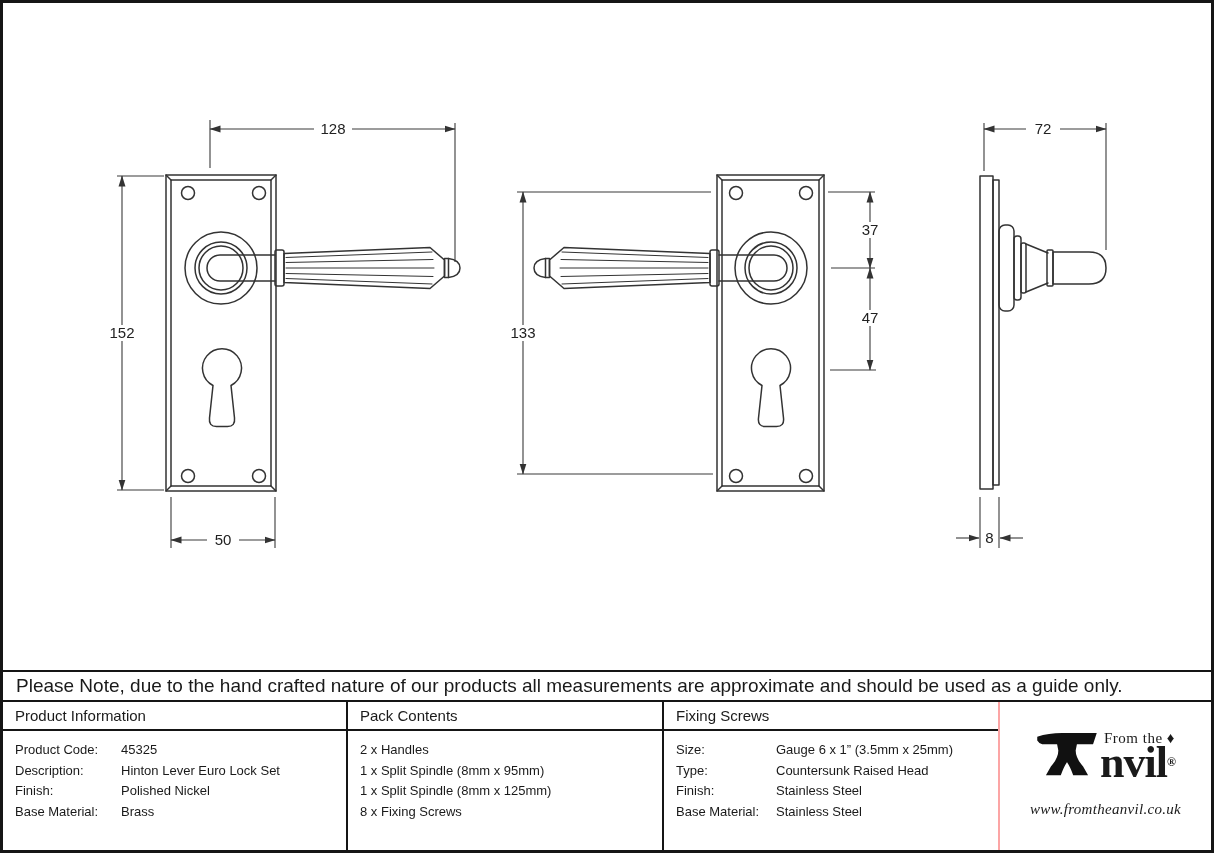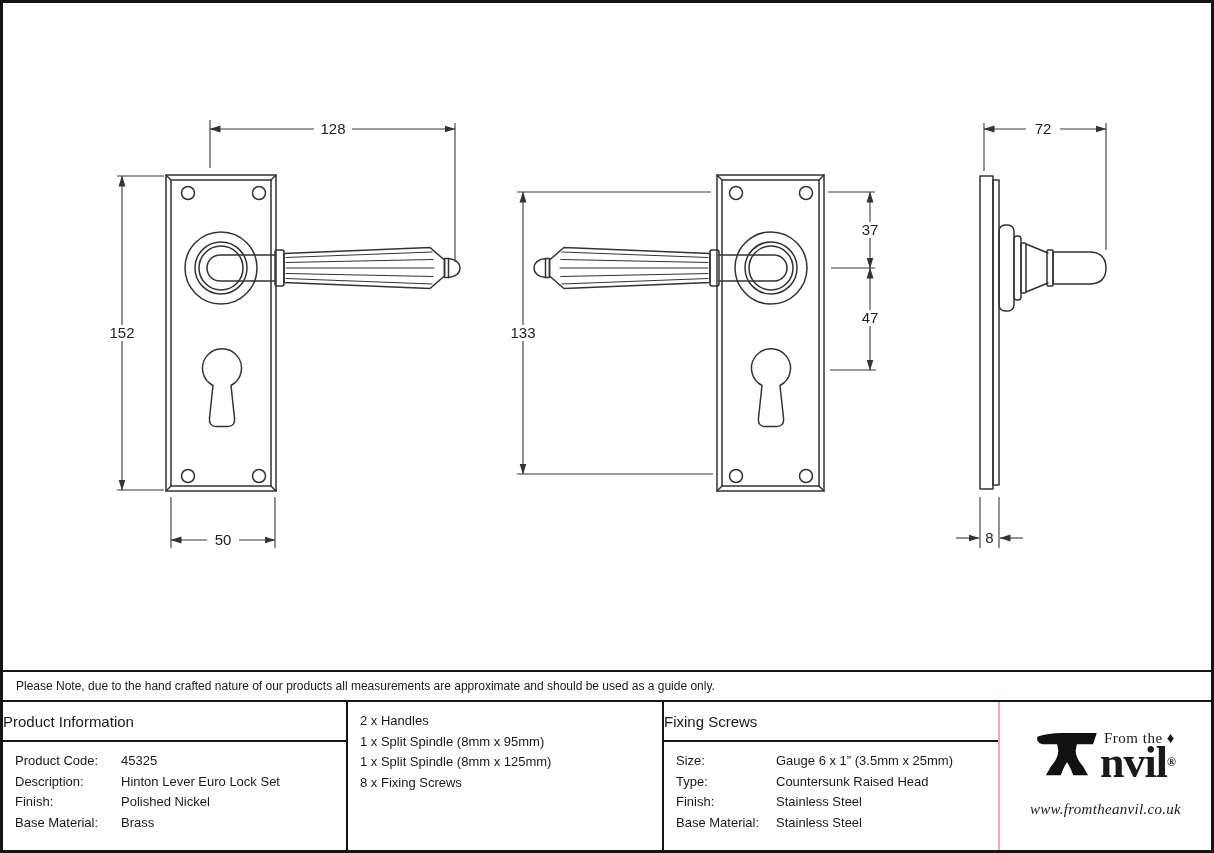--- a/index.html
+++ b/index.html
@@ -1,29 +1,29 @@
 <!DOCTYPE html>
 <html><head>
 <meta charset="utf-8">
 <style>
   html,body{margin:0;padding:0;background:#fff;}
   body{width:1214px;height:853px;position:relative;font-family:"Liberation Sans",sans-serif;color:#1a1a1a;overflow:hidden;}
   .page-border{position:absolute;inset:0;border:3px solid #151515;pointer-events:none;z-index:10;}
   .drawing-area{position:absolute;left:3px;top:0;width:1214px;height:670px;}
   .note-bar{position:absolute;left:3px;right:3px;top:670px;height:32px;box-sizing:border-box;
     border-top:2px solid #151515;border-bottom:2px solid #151515;display:flex;align-items:center;
-    padding-left:13px;font-size:12px;background:#fff;}
+    padding-left:13px;font-size:19px;background:#fff;}
   .info-table{position:absolute;left:3px;right:3px;top:702px;bottom:3px;display:flex;background:#fff;}
   .col{box-sizing:border-box;height:100%;}
   .col-1{width:345px;border-right:2px solid #151515;}
   .col-2{width:316px;border-right:2px solid #151515;}
   .col-3{width:336px;border-right:2px solid #fca5a5;}
   .col-4{flex:1;display:flex;align-items:center;justify-content:center;}
-  .col-hdr{height:40px;box-sizing:border-box;border-bottom:2px solid #151515;
-    font-size:15px;display:flex;align-items:center;}
+  .col-hdr{height:29px;box-sizing:border-box;border-bottom:2px solid #151515;
+    padding-left:12px;font-size:15px;display:flex;align-items:center;}
   .col-body{padding:9px 0 0 12px;font-size:13px;}
   .kv-row{display:flex;line-height:20.5px;}
   .kv-label{width:106px;flex:none;}
   .col-3 .kv-label{width:100px;}
   .pc-item{line-height:20.5px;}
   
   .logo{display:flex;flex-direction:column;align-items:center;margin-top:-6px;}
   .logo-top{display:flex;align-items:flex-end;}
   .logo-right{display:flex;flex-direction:column;align-items:flex-start;margin-left:2px;}
   .logo-fromthe{font-family:"Liberation Serif",serif;font-size:15px;letter-spacing:0.5px;margin-bottom:-4px;margin-left:4px;}
@@ -199,20 +199,21 @@
         <span class="kv-value">Polished Nickel</span>
       </div>
       <div class="kv-row">
         <span class="kv-label">Base Material:</span>
         <span class="kv-value">Brass</span>
       </div>
     </div>
   </div>
 
   <div class="col col-2">
+    <div class="col-hdr">Pack Contents</div>
     <div class="col-body">
       <div class="pc-item">2 x Handles</div>
       <div class="pc-item">1 x Split Spindle (8mm x 95mm)</div>
       <div class="pc-item">1 x Split Spindle (8mm x 125mm)</div>
       <div class="pc-item">8 x Fixing Screws</div>
     </div>
   </div>
 
   <div class="col col-3">
     <div class="col-hdr">Fixing Screws</div>

